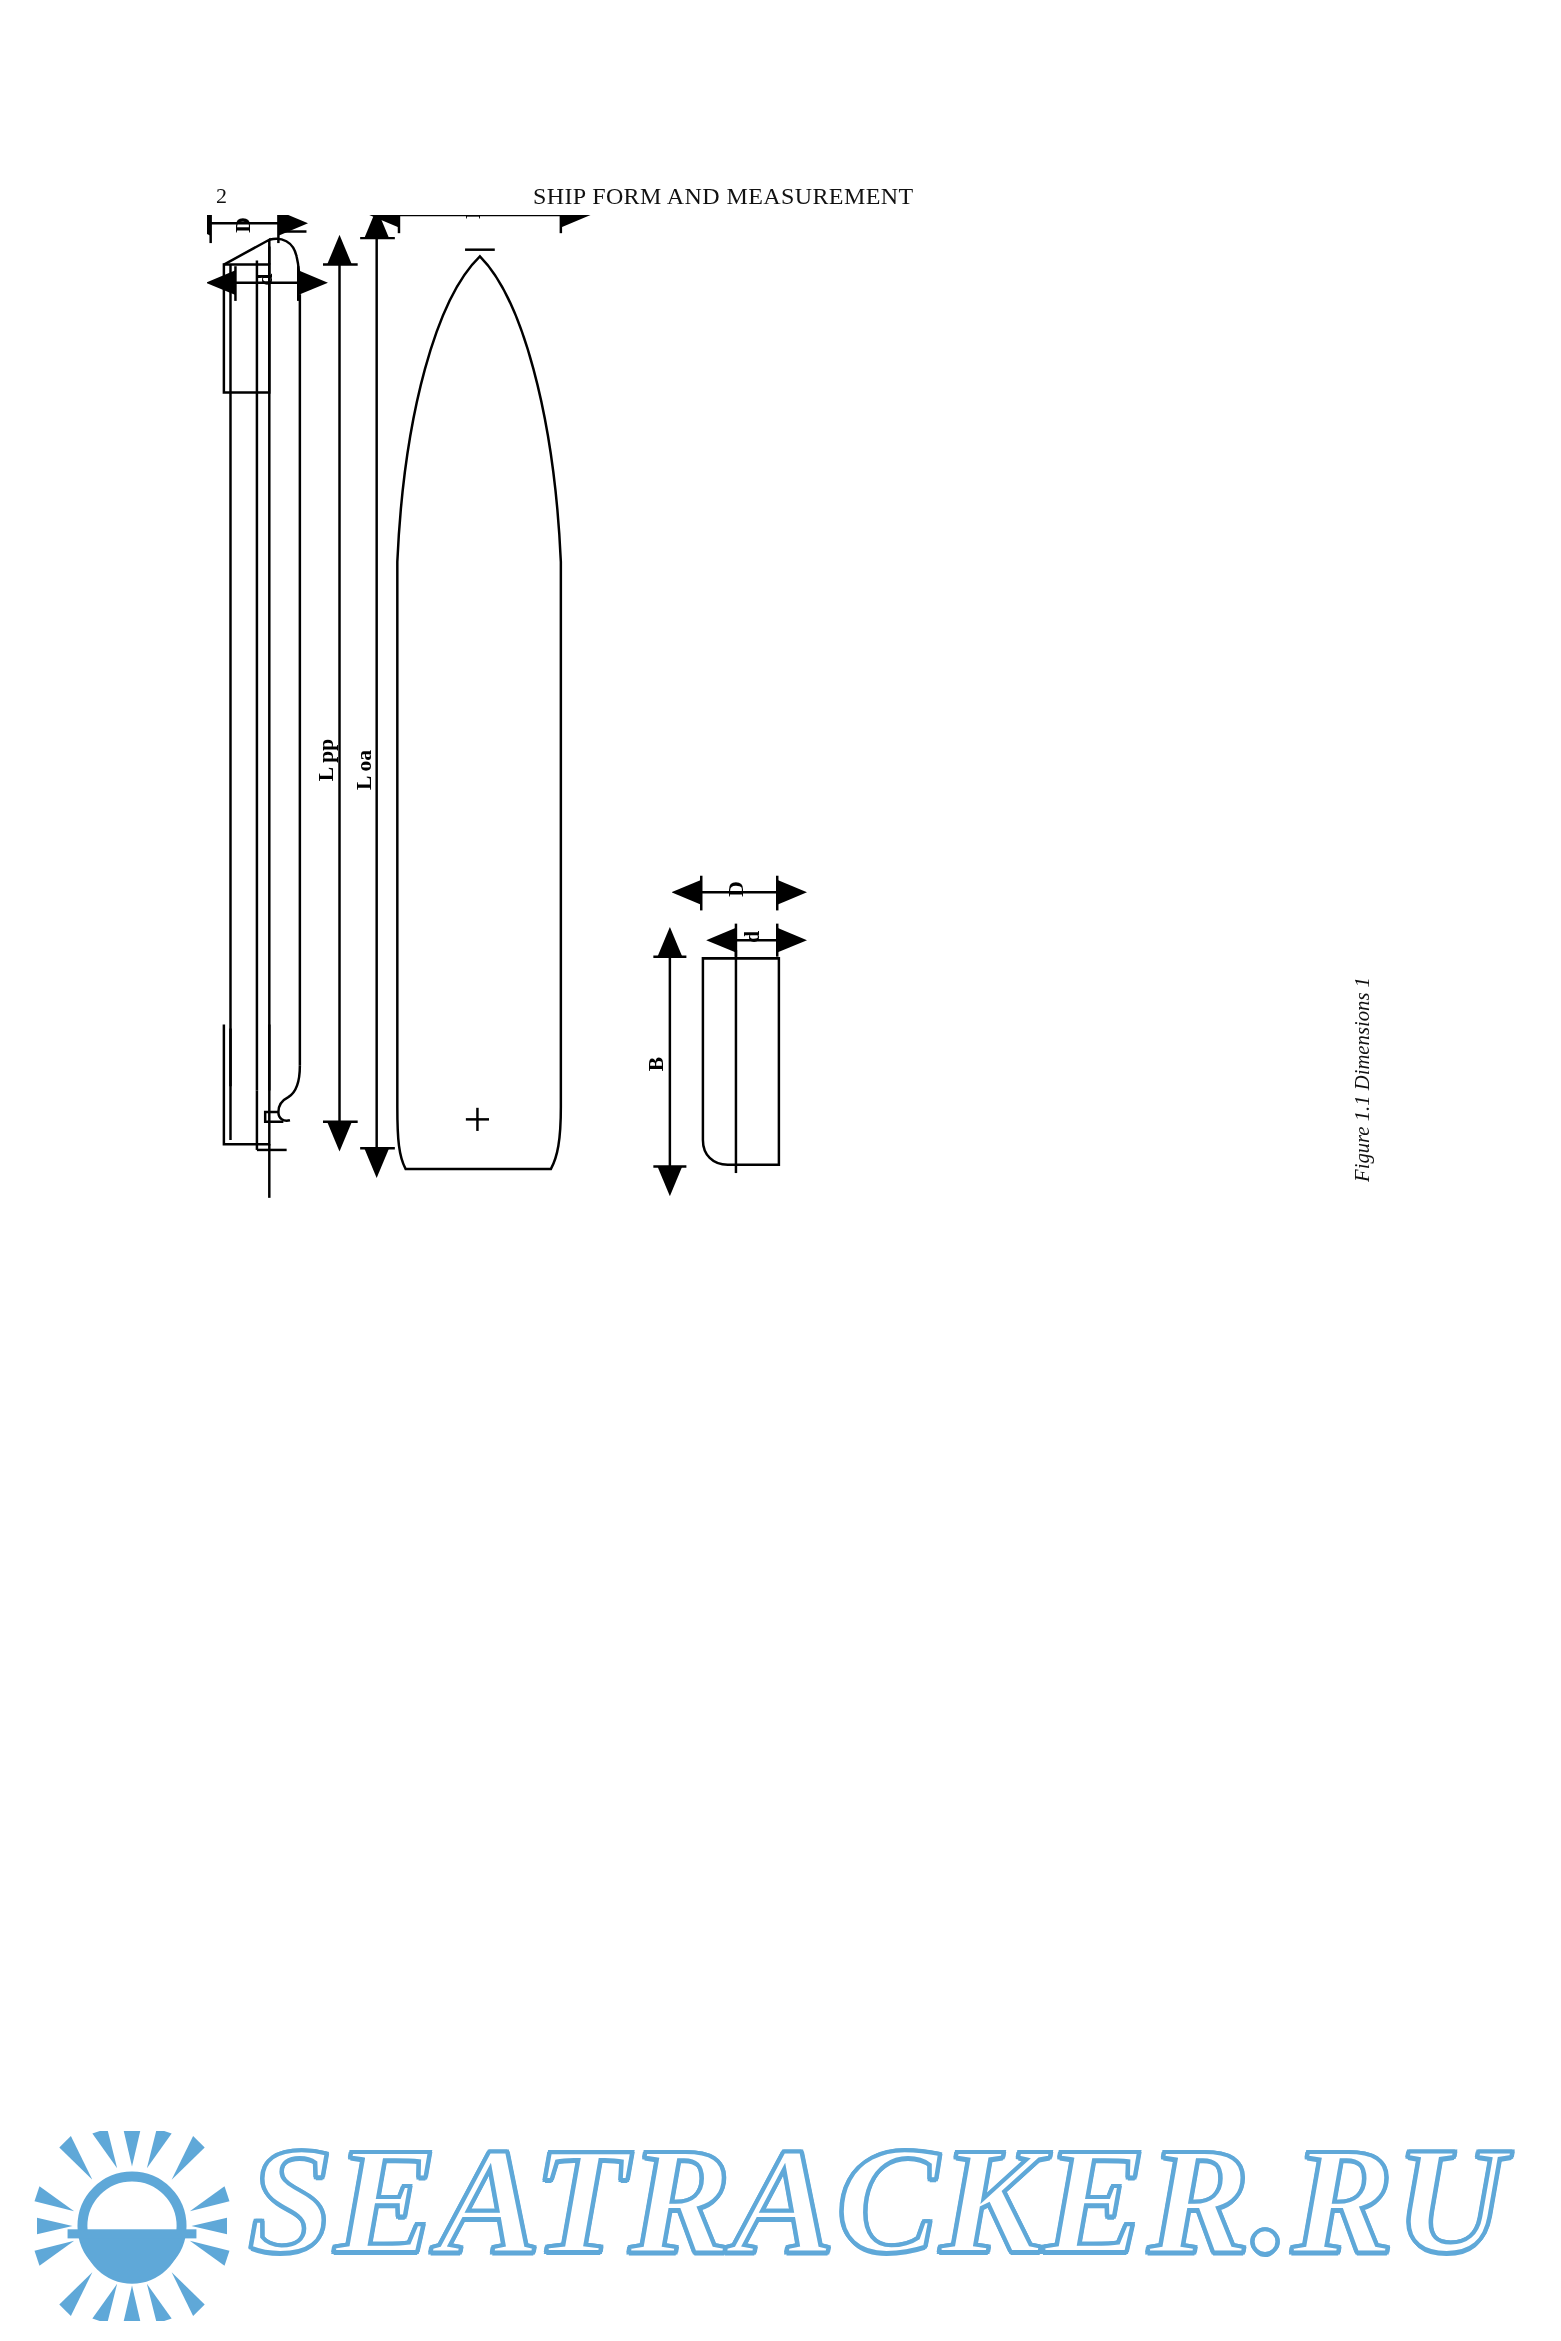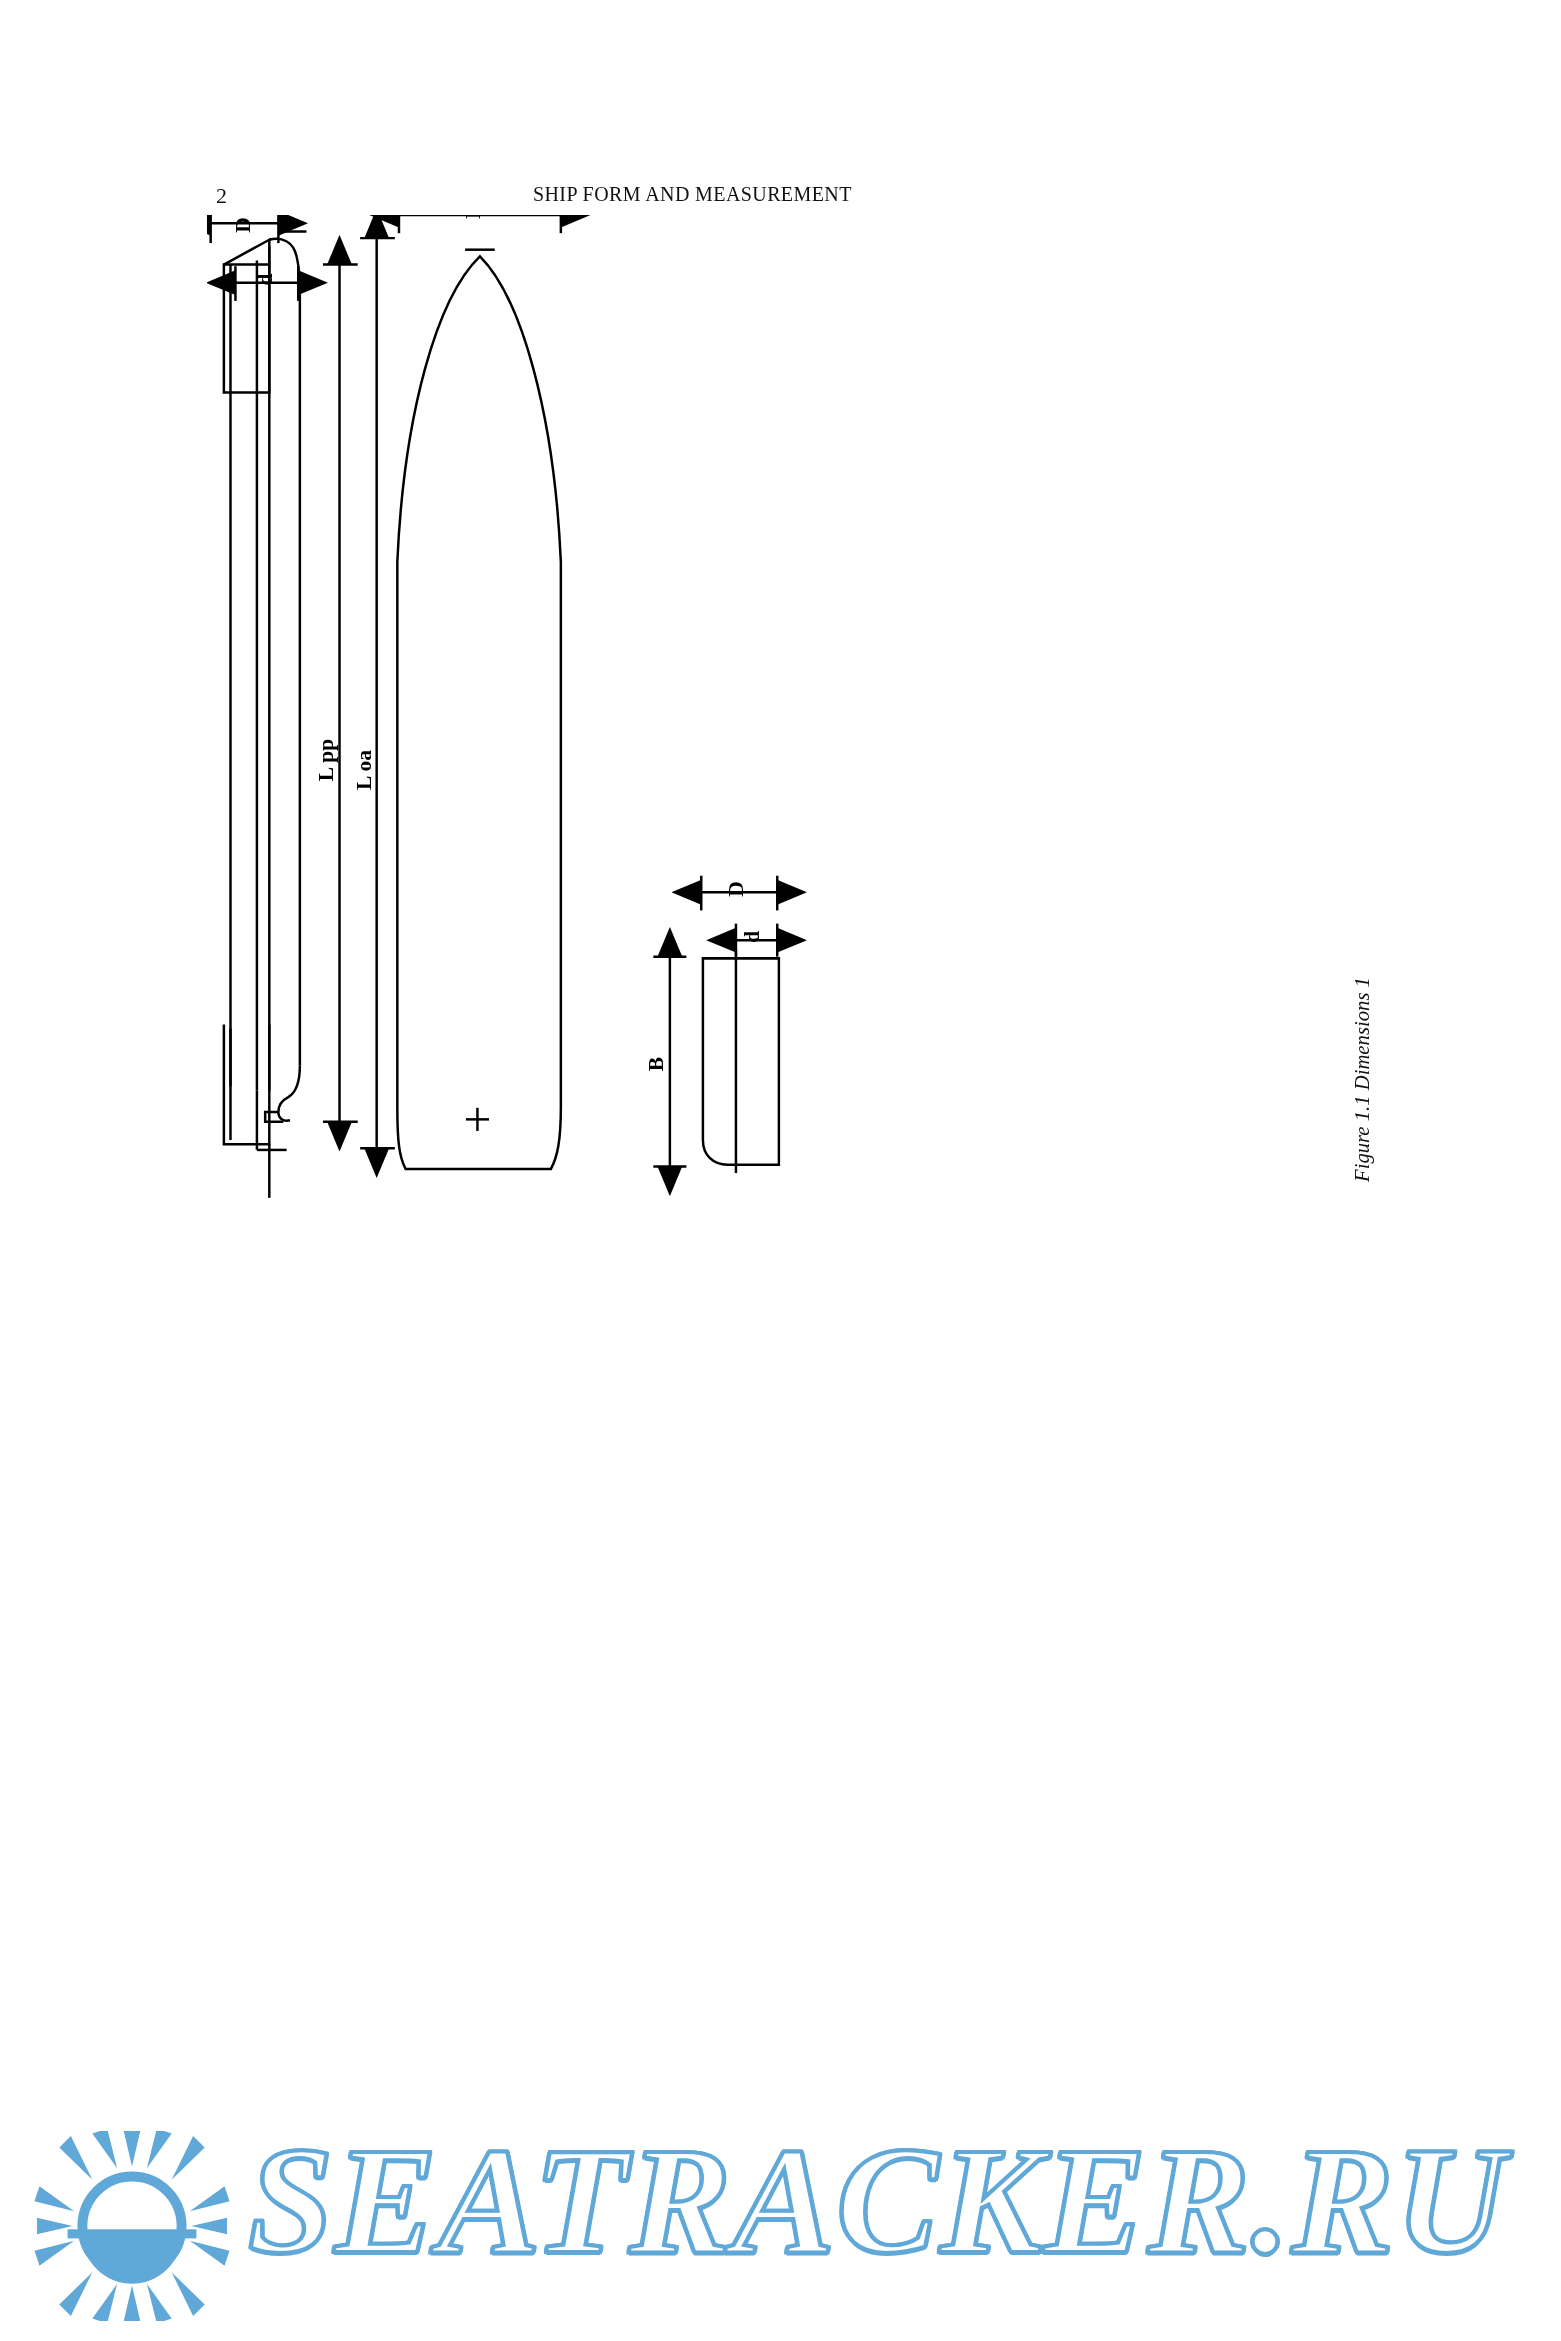--- a/index.html
+++ b/index.html
@@ -27,21 +27,21 @@
     left: 216px;
     top: 183px;
     font-size: 22px;
     font-family: "Liberation Serif", serif;
     color: #111;
   }
   .running-head {
     position: absolute;
     left: 533px;
     top: 183px;
-    font-size: 20px;
+    font-size: 24px;
     letter-spacing: 0.4px;
     font-family: "Liberation Serif", serif;
     color: #111;
   }
   .figure-area {
     position: absolute;
     left: 207px;
     top: 215px;
     width: 1157px;
     height: 1817px;

